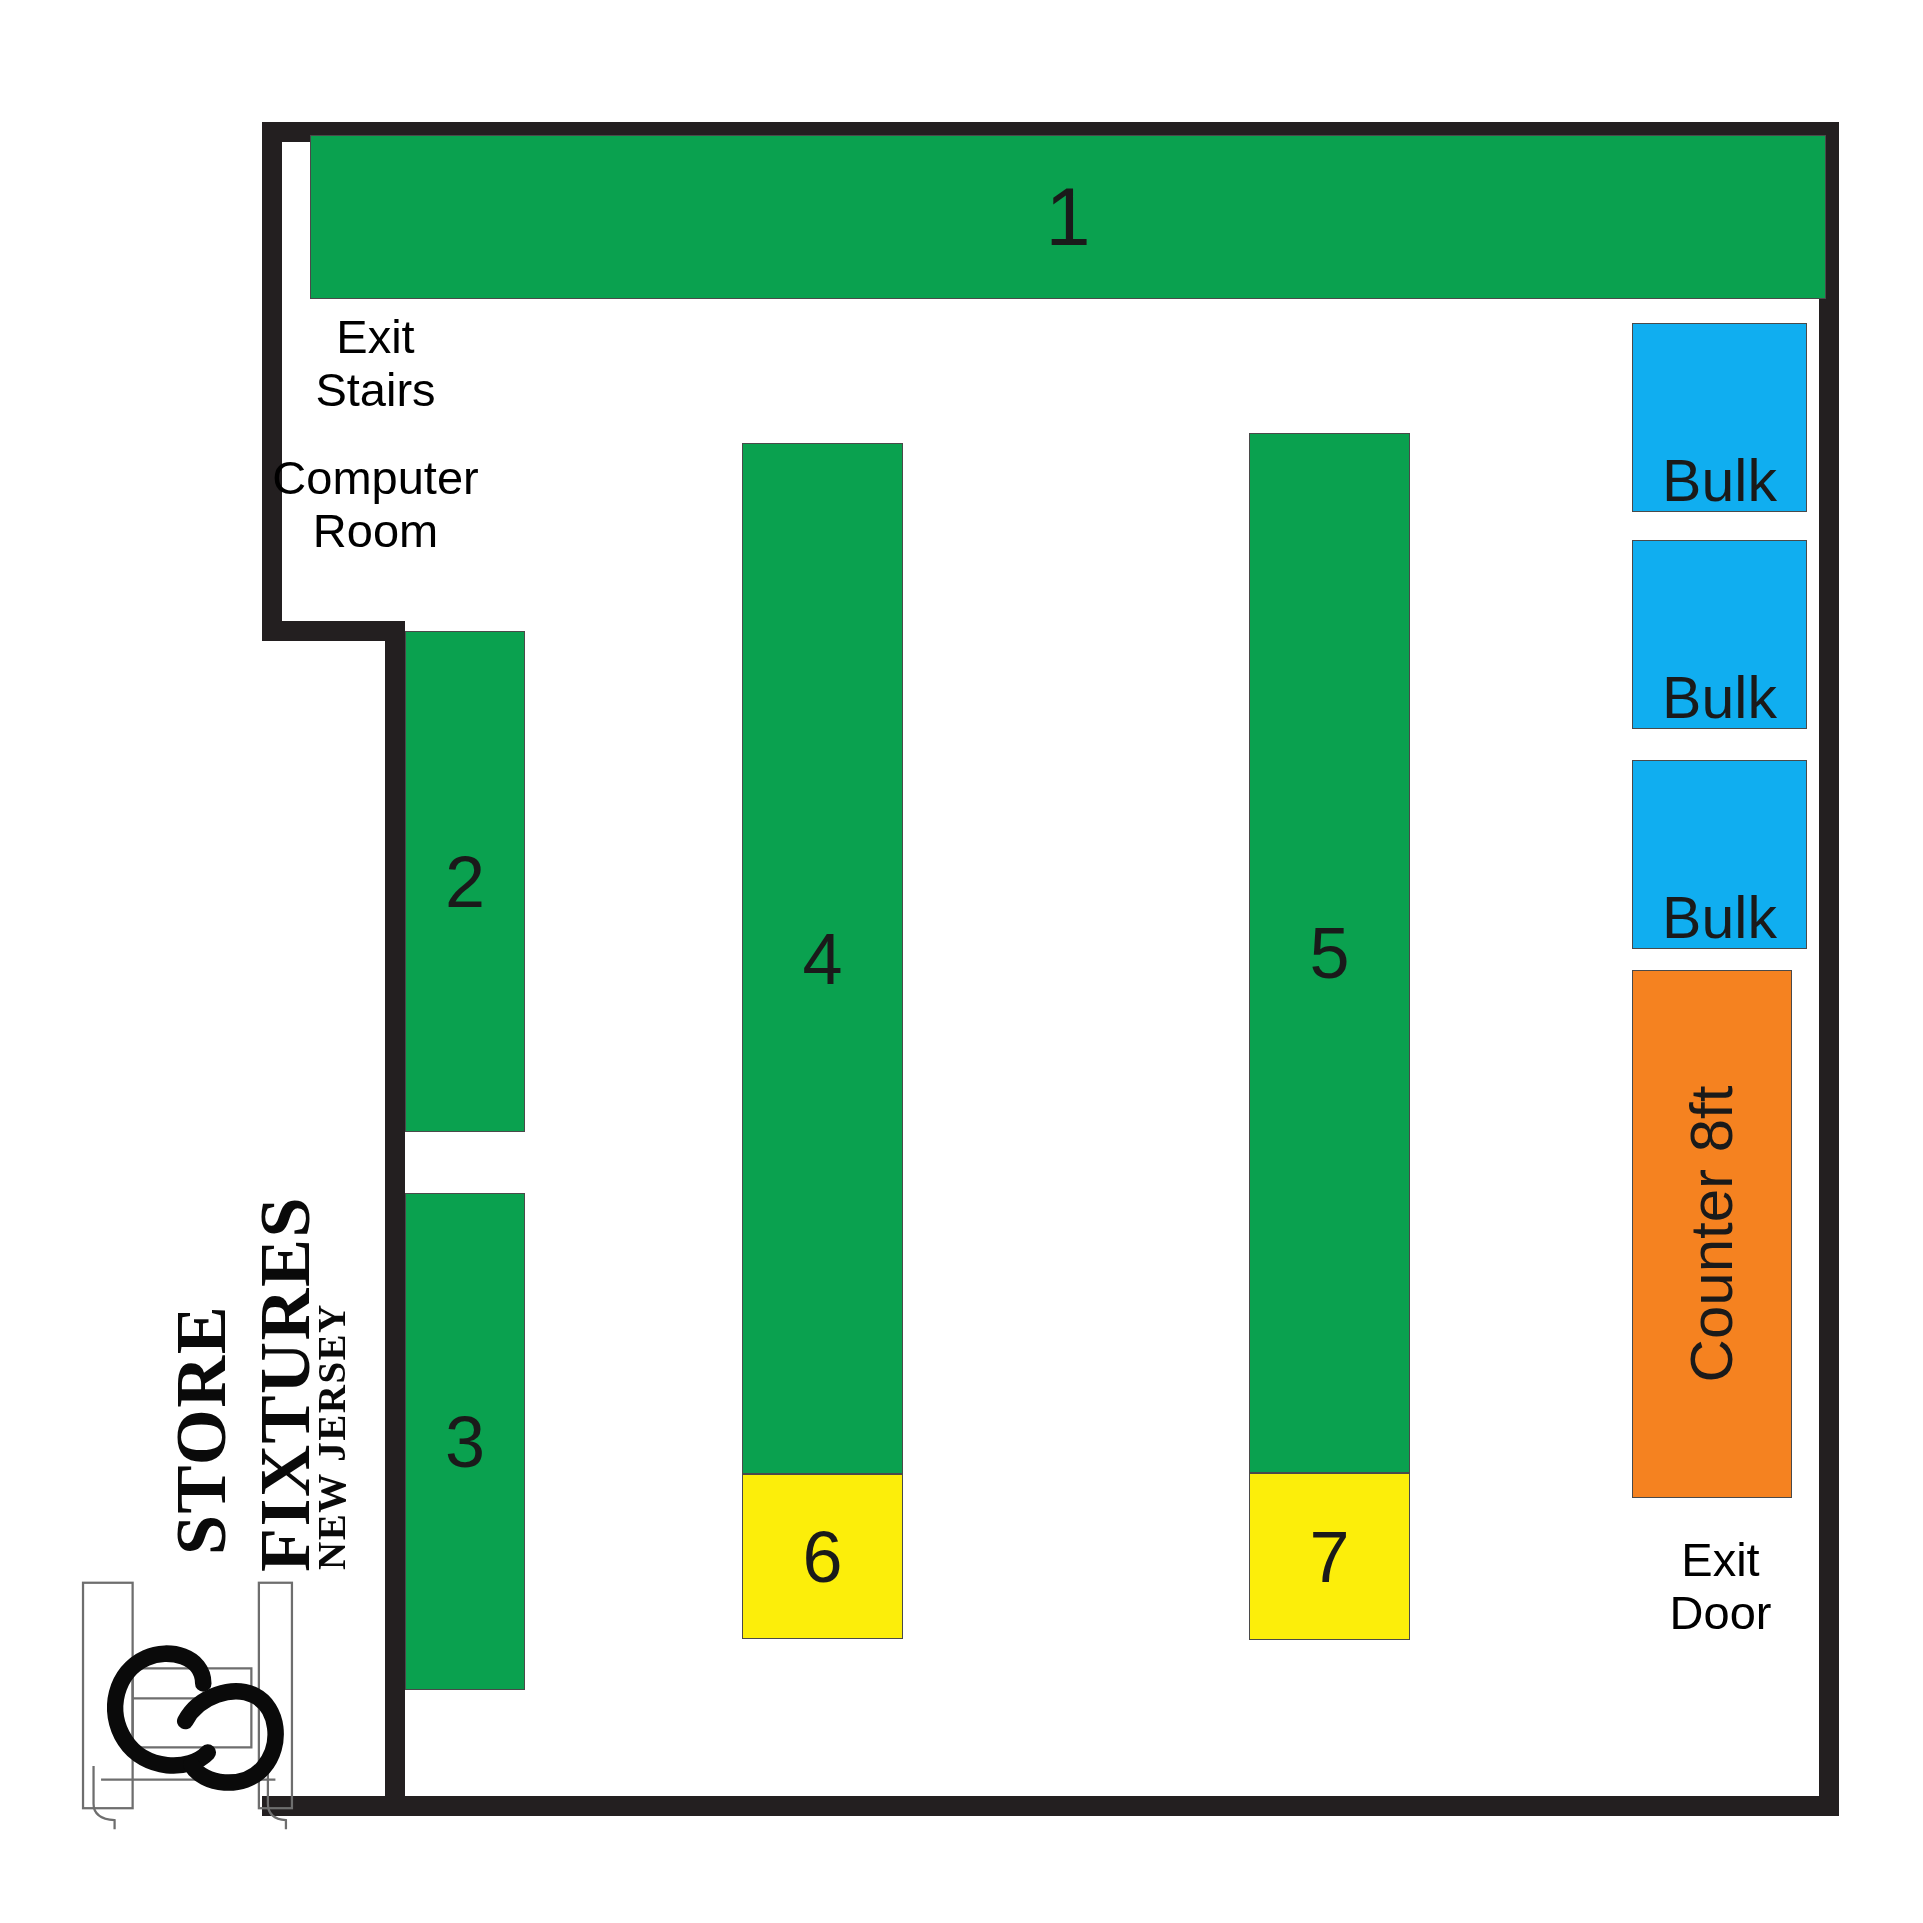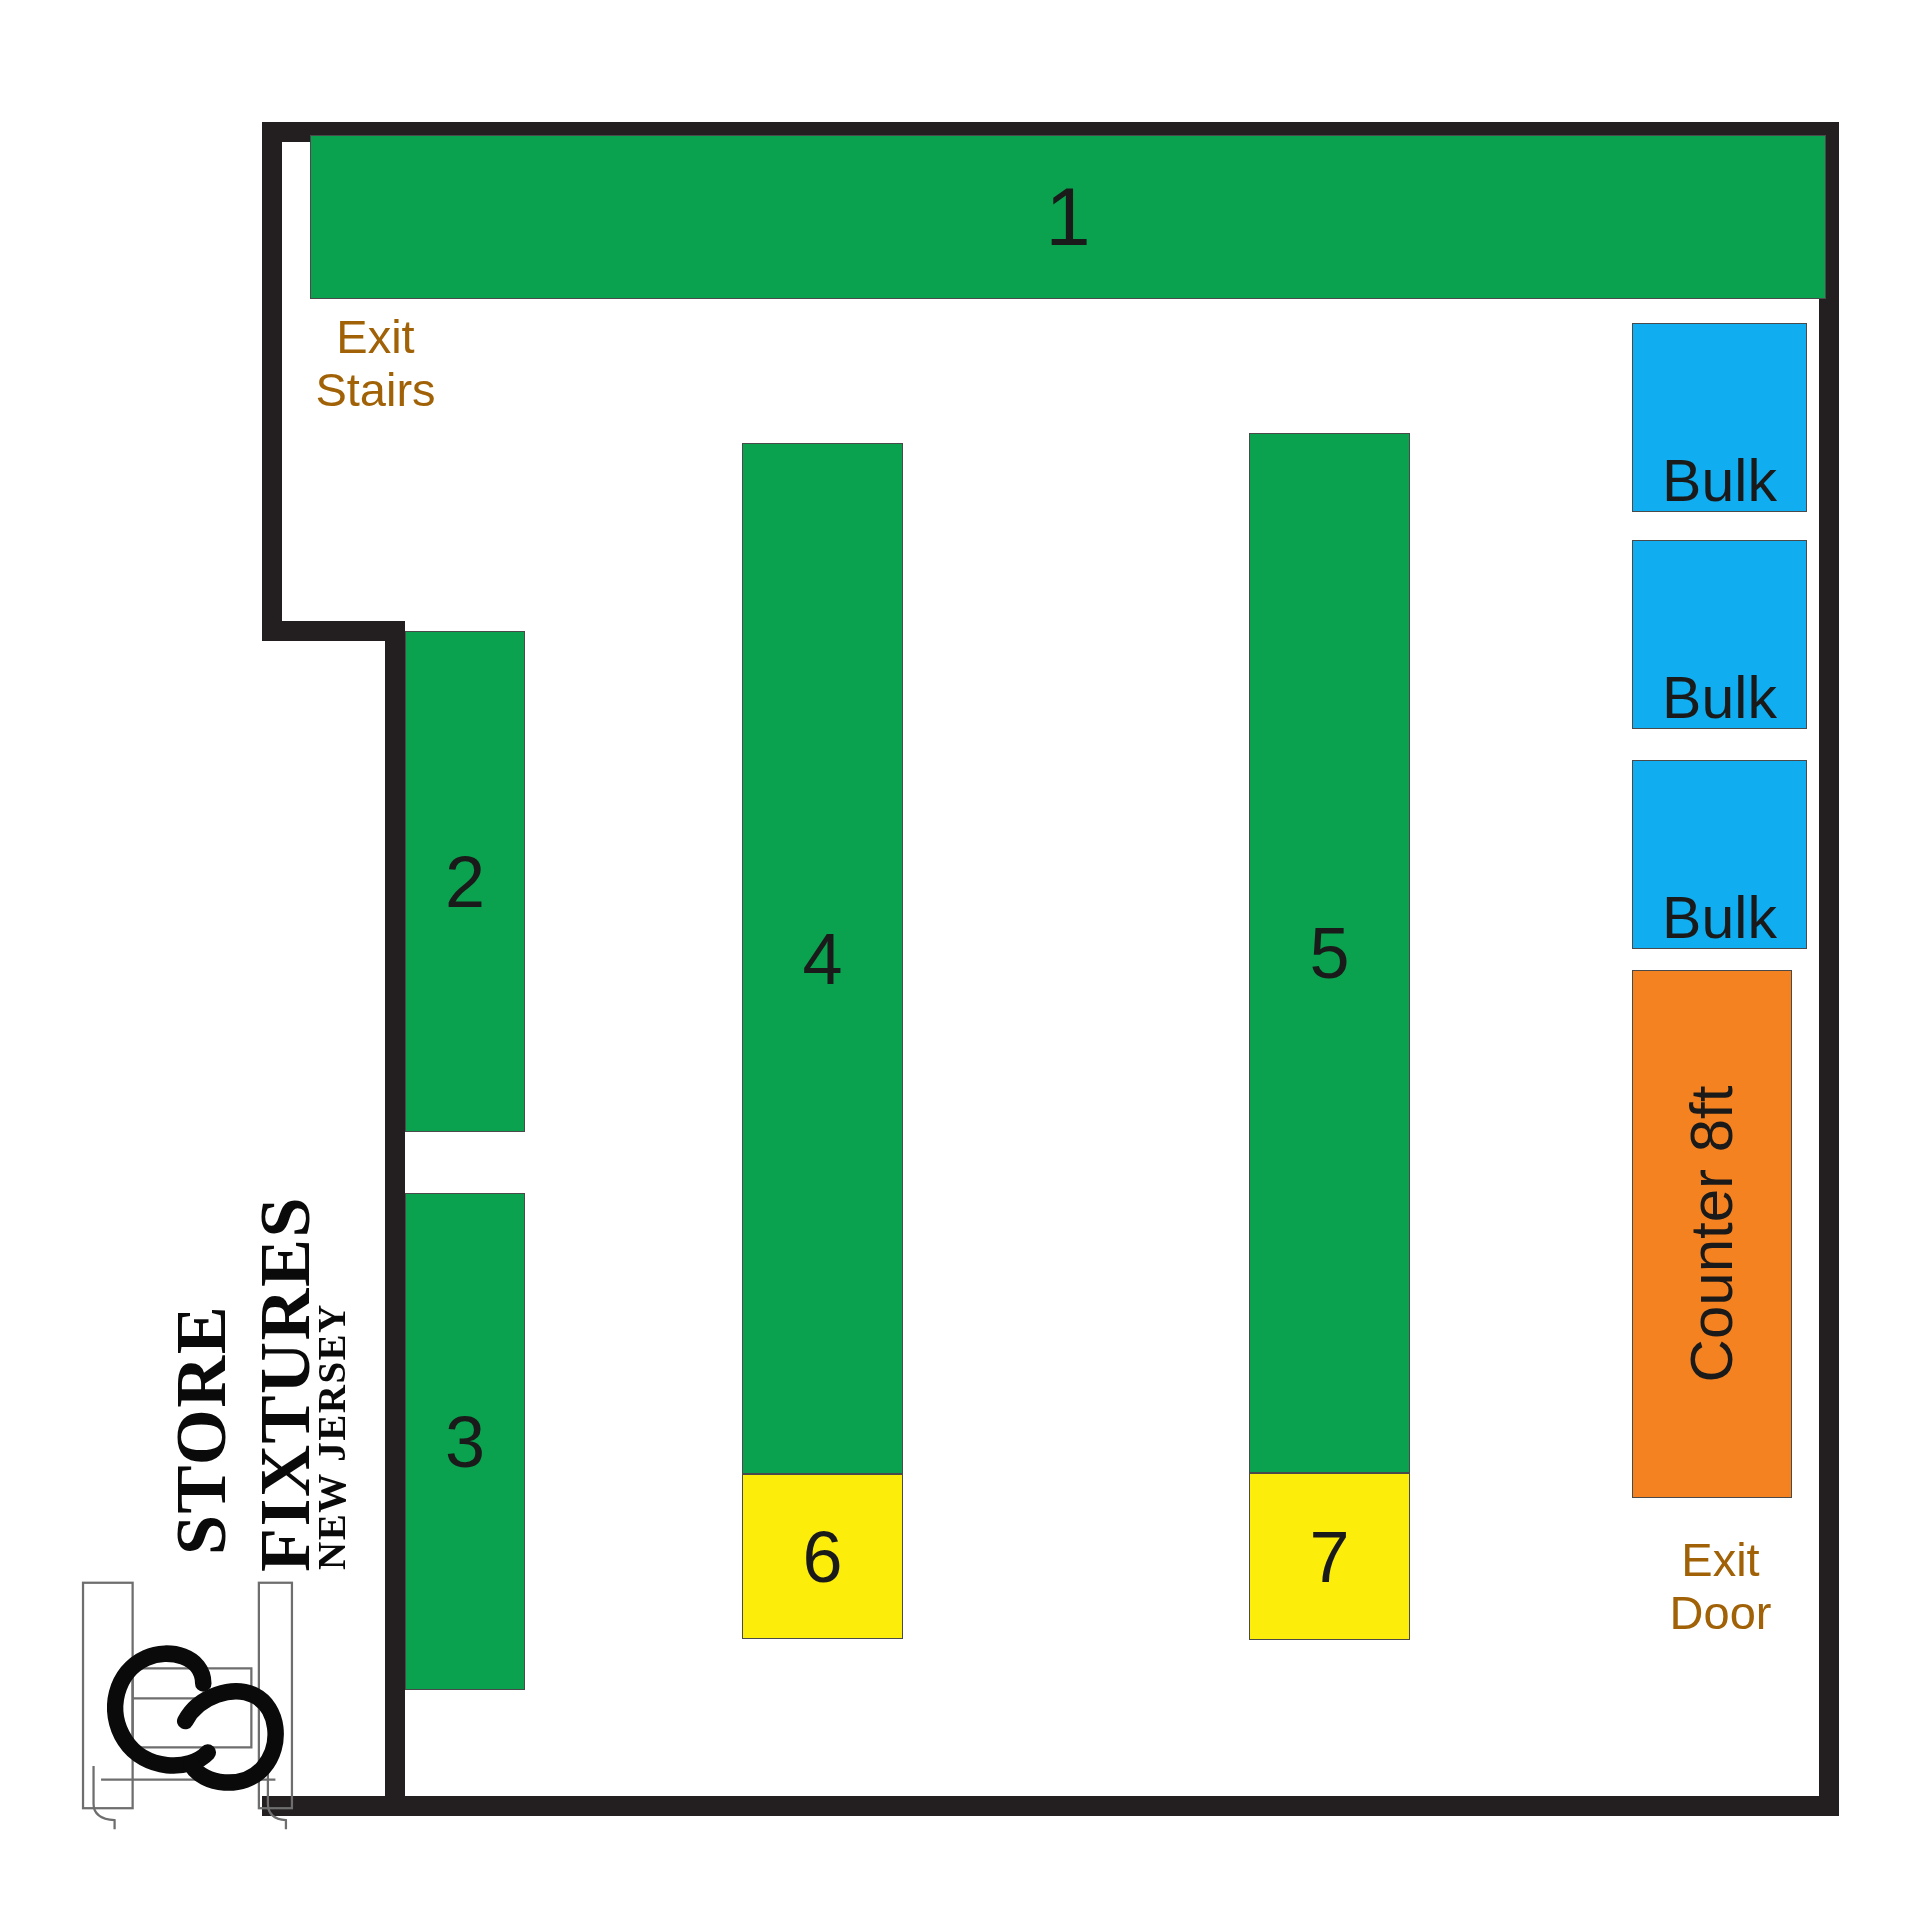--- a/index.html
+++ b/index.html
@@ -29,21 +29,21 @@
   .num{font-size:72px;letter-spacing:0;}
   .num-big{font-size:81px;}
 
   
   .bulk-label{font-size:59px;align-items:flex-end;}
 
   
   .counter-label{font-size:60px;transform:rotate(-90deg);white-space:nowrap;}
 
   
-  .anno{position:absolute;color:#a16207;font-size:47px;line-height:1.13;text-align:center;white-space:pre;}
+  .anno{position:absolute;color:#000000;font-size:47px;line-height:1.13;text-align:center;white-space:pre;}
 
   
   #logo{position:absolute;left:71px;top:1097px;width:316px;height:736px;}
   .logo-word{position:absolute;transform-origin:0 0;
              font-family:"Liberation Serif",serif;font-weight:700;color:#0a0a0a;
              white-space:nowrap;}
   .w-store   {font-size:72px;letter-spacing:1.5px;}
   .w-fixtures{font-size:72px;letter-spacing:1.5px;}
   .w-nj      {font-size:39px;letter-spacing:1.5px;}
   #mono{position:absolute;left:0px;top:481px;width:248px;height:256px;}
@@ -60,20 +60,22 @@
   <div class="wall wall-notch-horz"></div>
   <div class="wall wall-left-lower"></div>
 
   <div class="fx green num num-big" style="left:310px;top:135px;width:1516px;height:164px;">
     <span>1</span>
   </div>
 
   <div class="anno" style="left:278px;top:310px;width:195px;">Exit
 Stairs</div>
 
+  <div class="anno" style="left:263px;top:451px;width:225px;">Computer
+Room</div>
 
   <div class="fx green num" style="left:405px;top:631px;width:120px;height:501px;">
     <span>2</span>
   </div>
 
   <div class="fx green num" style="left:405px;top:1193px;width:120px;height:497px;">
     <span>3</span>
   </div>
 
   <div class="fx green num" style="left:742px;top:443px;width:161px;height:1031px;">

